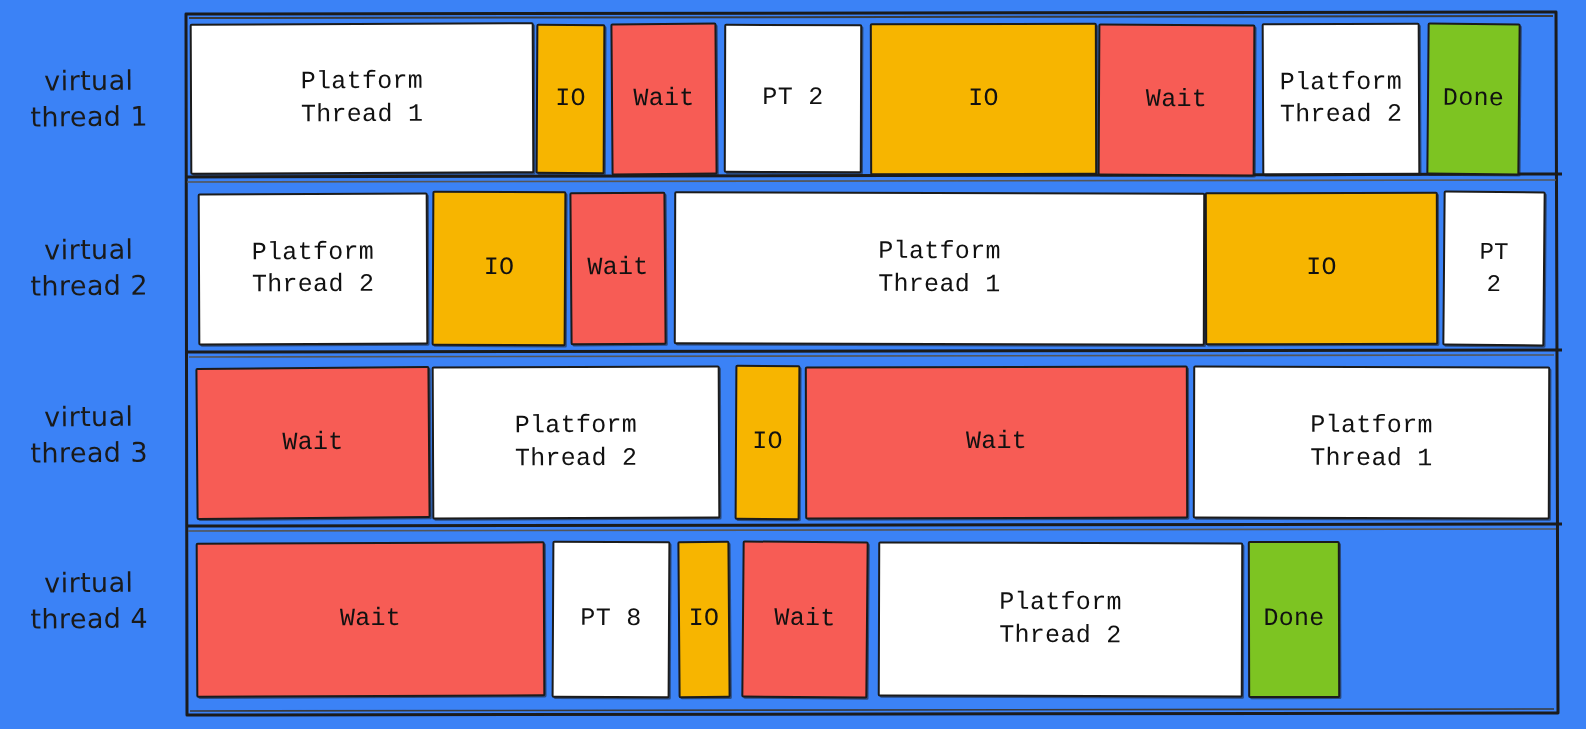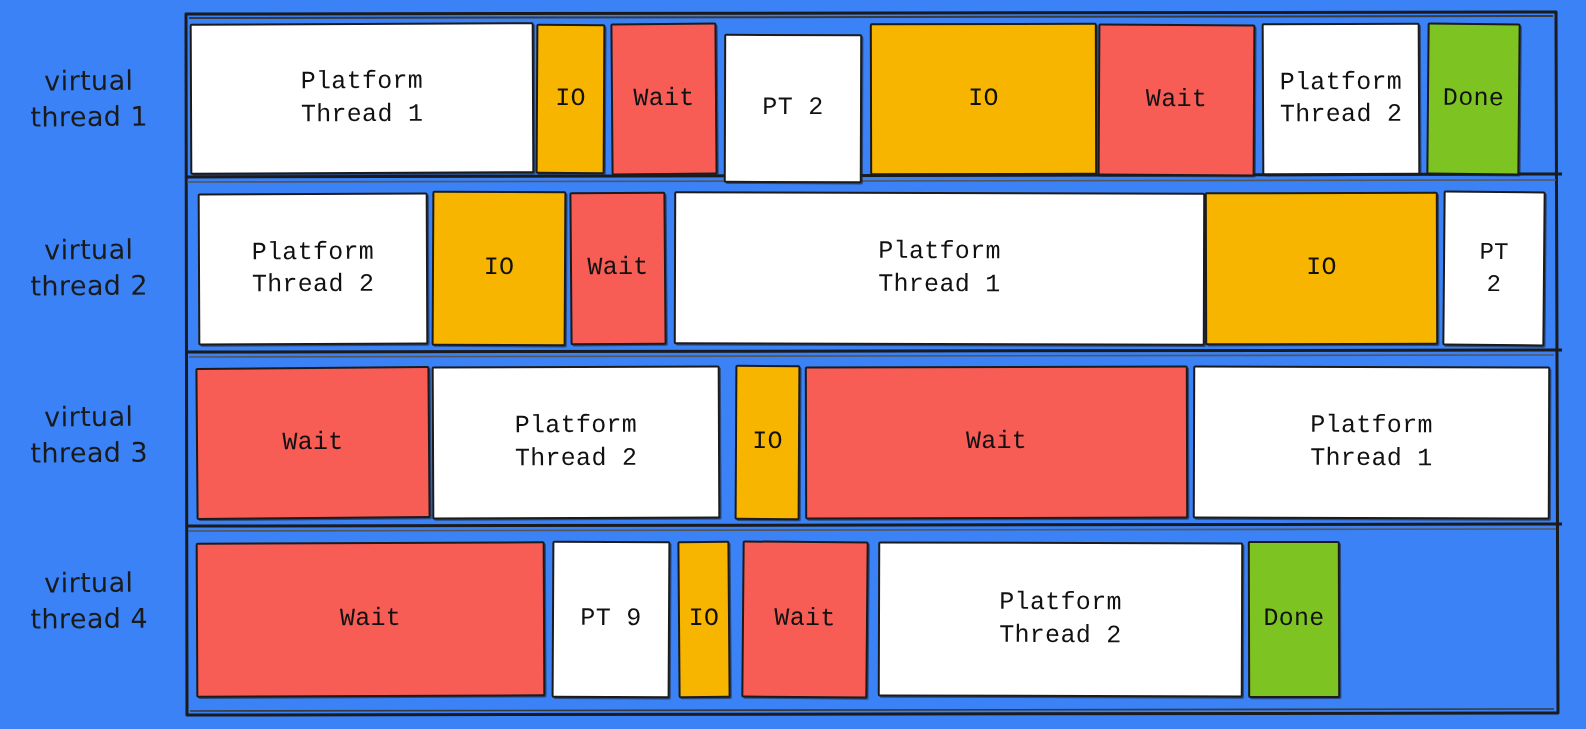--- a/index.html
+++ b/index.html
@@ -120,21 +120,21 @@
         <span>Platform</span>
         <span class="l2">Thread 1</span>
       </span>
     </div>
     <div class="block t-io j2" style="left:352px; top:10px; width:69px; height:150px;">
       <span class="txt">IO</span>
     </div>
     <div class="block t-wait j3" style="left:427px; top:9px; width:106px; height:152px;">
       <span class="txt">Wait</span>
     </div>
-    <div class="block t-idle j4" style="left:540px; top:20px; width:138px; height:149px;">
+    <div class="block t-idle j4" style="left:540px; top:10px; width:138px; height:149px;">
       <span class="txt">PT 2</span>
     </div>
     <div class="block t-io j6" style="left:686px; top:9px; width:227px; height:152px;">
       <span class="txt">IO</span>
     </div>
     <div class="block t-wait j2" style="left:914px; top:10px; width:157px; height:152px;">
       <span class="txt">Wait</span>
     </div>
     <div class="block t-idle j1" style="left:1078px; top:9px; width:158px; height:152px;">
       <span class="txt">
@@ -211,21 +211,21 @@
 
   <div class="row-label" style="top:565px;">
     <span>virtual</span>
     <span class="l2">thread 4</span>
   </div>
   <div class="lane" style="top:532px; height:180px;">
     <div class="block t-wait j1" style="left:12px; top:10px; width:349px; height:155px;">
       <span class="txt">Wait</span>
     </div>
     <div class="block t-idle j2" style="left:368px; top:9px; width:118px; height:157px;">
-      <span class="txt">PT 9</span>
+      <span class="txt">PT 8</span>
     </div>
     <div class="block t-io j3" style="left:494px; top:9px; width:52px; height:157px;">
       <span class="txt">IO</span>
     </div>
     <div class="block t-wait j5" style="left:558px; top:9px; width:126px; height:157px;">
       <span class="txt">Wait</span>
     </div>
     <div class="block t-idle j4" style="left:694px; top:10px; width:365px; height:155px;">
       <span class="txt">
         <span>Platform</span>

